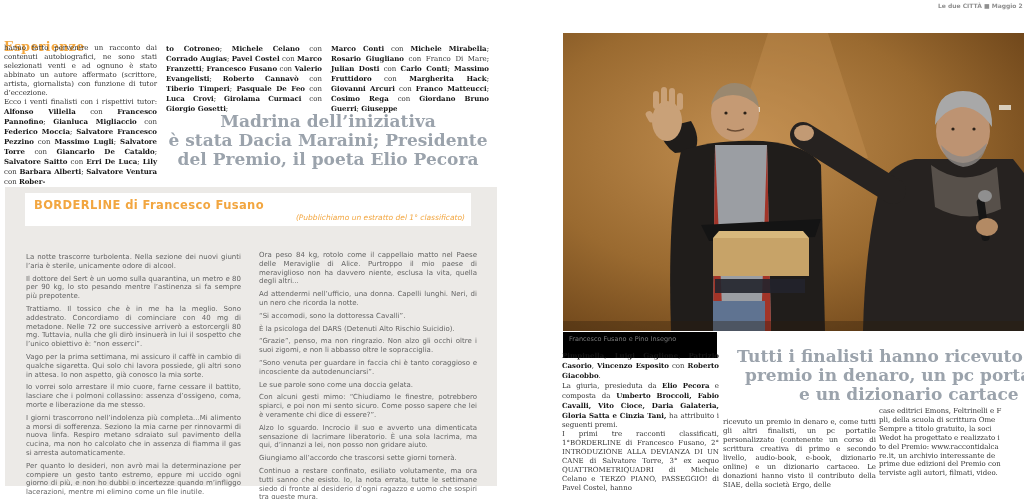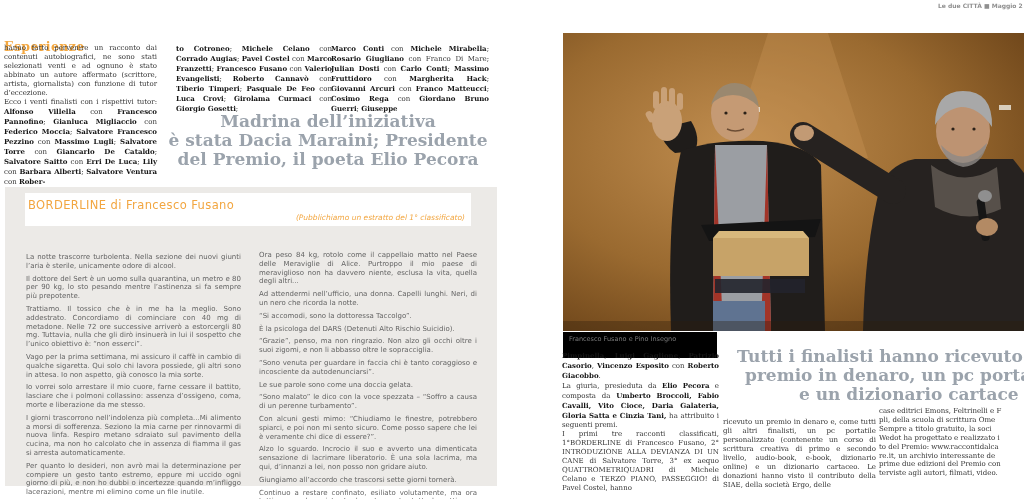--- a/index.html
+++ b/index.html
@@ -21,40 +21,40 @@
   }
 
   
   .serifcol{
     font-size:7px;line-height:9px;color:#333;text-align:justify;
     white-space:pre-line;
     margin-top:11px;
   }
   .serifcol .b, .b{font-weight:bold;color:#161616;}
   .col1{left:4px;top:33px;width:153px;}
-  .col2{left:176px;top:33px;width:156px;}
+  .col2{left:166px;top:33px;width:156px;}
   .col3{left:331px;top:33px;width:158px;}
 
   
   .pullquote{
     color:#9BA3AC;font-weight:bold;font-size:17px;line-height:19px;
     font-family:"DejaVu Serif",serif;
   }
   .pq-left{left:160px;top:112px;width:336px;text-align:center;}
   .pq-right{left:737px;top:347px;width:360px;}
   .pq-right div{white-space:nowrap;}
   .pq-right div:nth-child(2){padding-left:8px;}
   .pq-right div:nth-child(3){padding-left:62px;}
 
   
   .excerpt-box{left:5px;top:187px;width:492px;height:299px;background:#ECEAE7;}
   .box-head{position:absolute;left:20px;top:6px;width:446px;height:33px;background:#ffffff;}
   .box-title{
-    position:absolute;left:3px;top:5px;font-family:"DejaVu Sans",sans-serif;
-    font-weight:normal;font-size:11.5px;color:#F2A640;letter-spacing:.4px;white-space:nowrap;
+    position:absolute;left:9px;top:5px;font-family:"DejaVu Sans",sans-serif;
+    font-weight:bold;font-size:11.5px;color:#F2A640;letter-spacing:.4px;white-space:nowrap;
   }
   .box-note{
     position:absolute;right:6px;bottom:4px;font-family:"DejaVu Sans",sans-serif;
     font-style:italic;font-size:7.5px;color:#F2A640;white-space:nowrap;margin-left:24px;
   }
   .boxcol{
     position:absolute;font-family:"DejaVu Sans",sans-serif;font-size:7px;
     line-height:8.8px;color:#646464;text-align:justify;
   }
   .boxcol p{margin:4px;}
@@ -104,26 +104,25 @@
       <p>Trattiamo. Il tossico che è in me ha la meglio. Sono addestrato. Concordiamo di cominciare con 40 mg di metadone. Nelle 72 ore successive arriverò a estorcergli 80 mg. Tuttavia, nulla che gli dirò insinuerà in lui il sospetto che l’unico obiettivo è: “non esserci”.</p>
       <p>Vago per la prima settimana, mi assicuro il caffè in cambio di qualche sigaretta. Qui solo chi lavora possiede, gli altri sono in attesa. Io non aspetto, già conosco la mia sorte.</p>
       <p>Io vorrei solo arrestare il mio cuore, farne cessare il battito, lasciare che i polmoni collassino: assenza d’ossigeno, coma, morte e liberazione da me stesso.</p>
       <p>I giorni trascorrono nell’indolenza più completa...Mi alimento a morsi di sofferenza. Seziono la mia carne per rinnovarmi di nuova linfa. Respiro metano sdraiato sul pavimento della cucina, ma non ho calcolato che in assenza di fiamma il gas si arresta automaticamente.</p>
       <p>Per quanto lo desideri, non avrò mai la determinazione per compiere un gesto tanto estremo, eppure mi uccido ogni giorno di più, e non ho dubbi o incertezze quando m’infliggo lacerazioni, mentre mi elimino come un file inutile.</p>
       <p>Sono passati due mesi e io ho compiuto 32 anni.</p>
     </div>
   <div class="boxcol boxcol2">
       <p>Ora peso 84 kg, rotolo come il cappellaio matto nel Paese delle Meraviglie di Alice. Purtroppo il mio paese di meraviglioso non ha davvero niente, esclusa la vita, quella degli altri...</p>
       <p>Ad attendermi nell’ufficio, una donna. Capelli lunghi. Neri, di un nero che ricorda la notte.</p>
-      <p>“Si accomodi, sono la dottoressa Taccolgo”.</p>
+      <p>“Si accomodi, sono la dottoressa Cavalli”.</p>
       <p>È la psicologa del DARS (Detenuti Alto Rischio Suicidio).</p>
       <p>“Grazie”, penso, ma non ringrazio. Non alzo gli occhi oltre i suoi zigomi, e non li abbasso oltre le sopracciglia.</p>
       <p>“Sono venuta per guardare in faccia chi è tanto coraggioso e incosciente da autodenunciarsi”.</p>
       <p>Le sue parole sono come una doccia gelata.</p>
-      <p>“Sono malato” le dico con la voce spezzata – “Soffro a causa di un perenne turbamento”.</p>
       <p>Con alcuni gesti mimo: “Chiudiamo le finestre, potrebbero spiarci, e poi non mi sento sicuro. Come posso sapere che lei è veramente chi dice di essere?”.</p>
       <p>Alzo lo sguardo. Incrocio il suo e avverto una dimenticata sensazione di lacrimare liberatorio. È una sola lacrima, ma qui, d’innanzi a lei, non posso non gridare aiuto.</p>
       <p>Giungiamo all’accordo che trascorsi sette giorni tornerà.</p>
       <p>Continuo a restare confinato, esiliato volutamente, ma ora tutti sanno che esisto. Io, la nota errata, tutte le settimane siedo di fronte al desiderio d’ogni ragazzo e uomo che sospiri tra queste mura.</p>
     </div>
 </div>
 
 <div class="abs photo">
   <svg width="461" height="298" viewBox="0 0 461 298">
     <defs>

